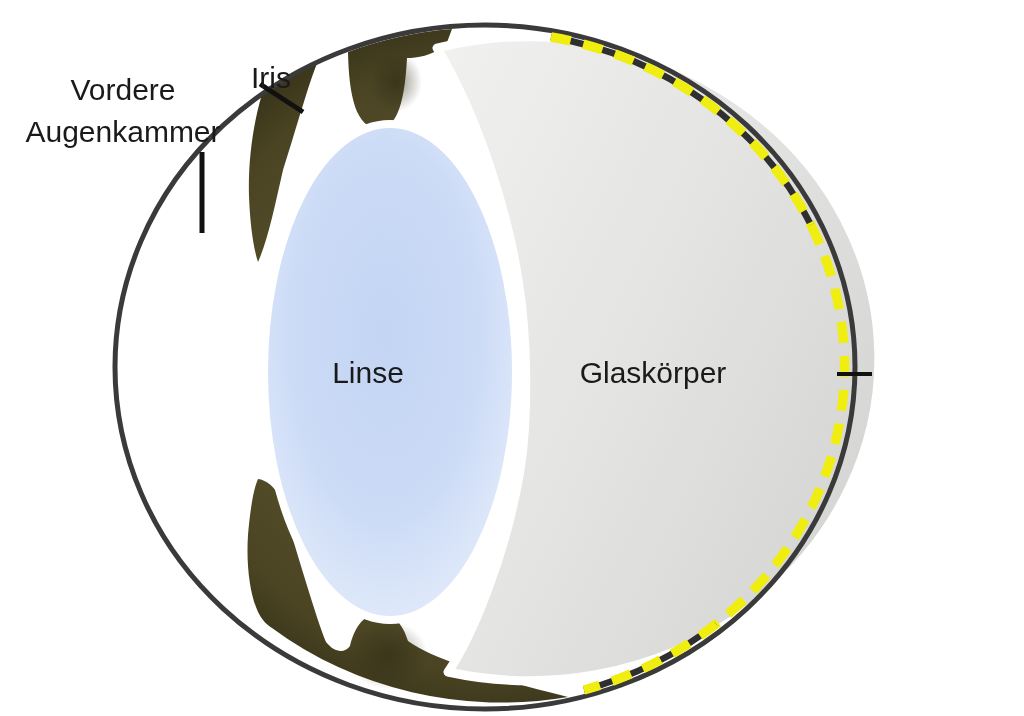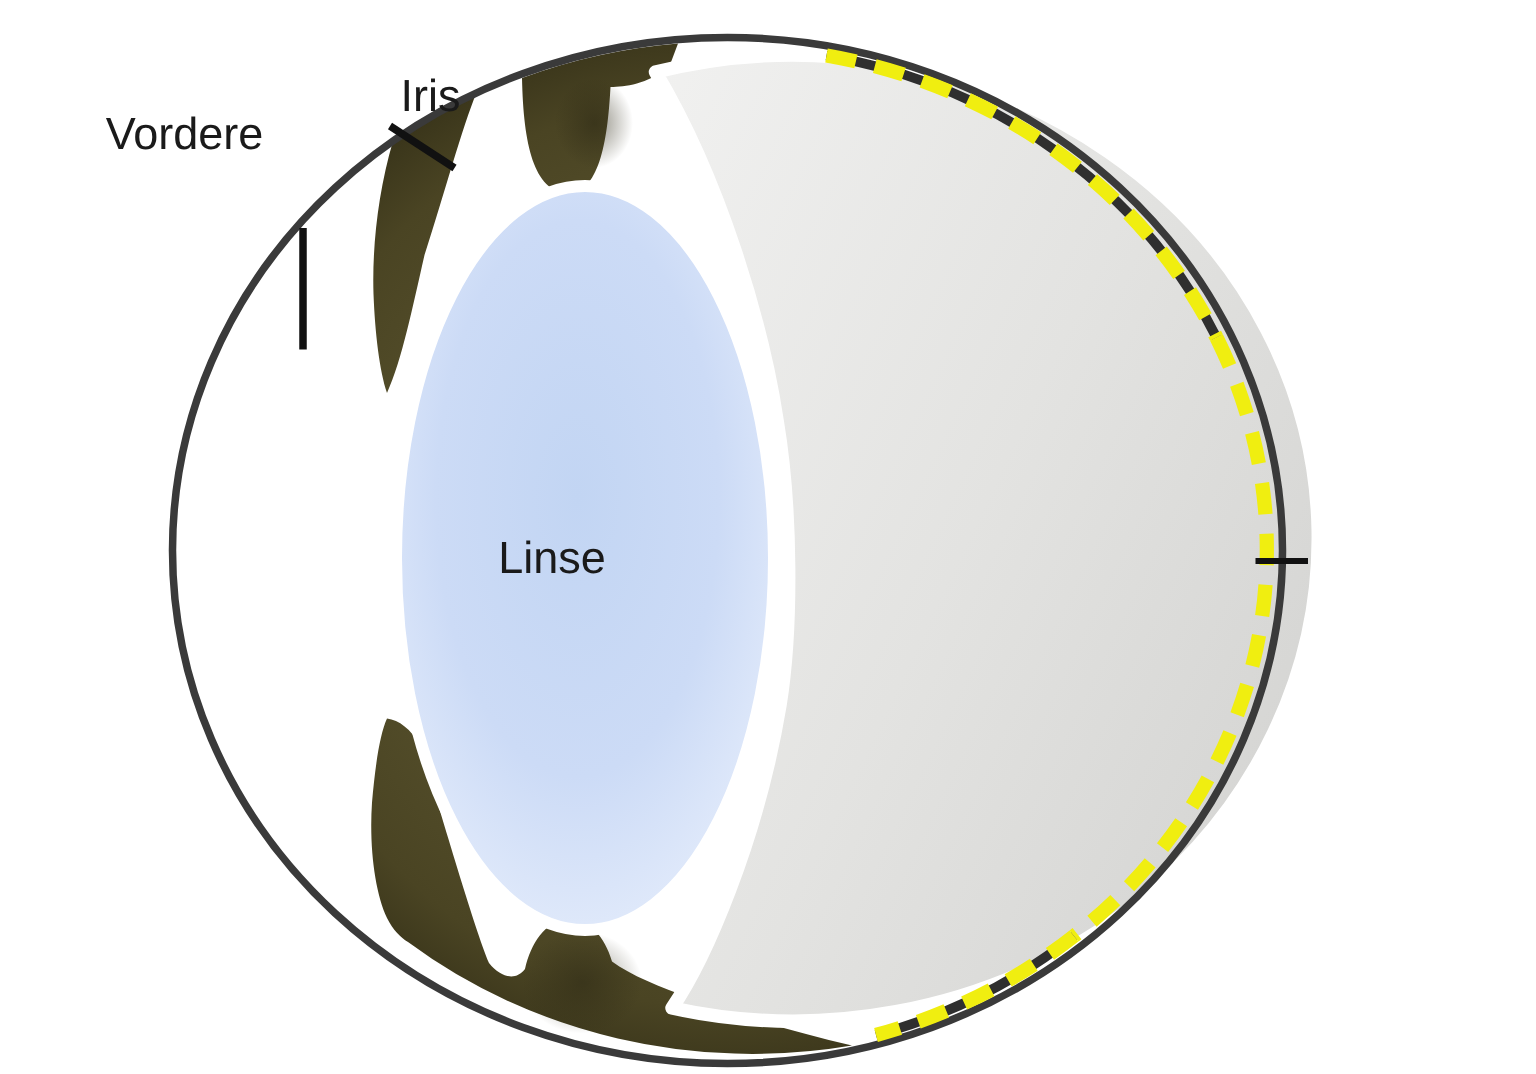--- a/index.html
+++ b/index.html
@@ -104,21 +104,23 @@
     <path d="M 716,624 A 360 336 0 0 1 584,690" fill="none" stroke="#2f2f2f" stroke-width="6.5"></path>
     <path d="M 716,624 A 360 336 0 0 1 584,690" fill="none" stroke="var(--retina-yellow,#f0ee10)" stroke-width="9.5" stroke-dasharray="20 13"></path>
 
     <line x1="202" y1="152" x2="202" y2="233" stroke="#111111" stroke-width="5"></line>
     <line x1="260" y1="84" x2="303" y2="112" stroke="#111111" stroke-width="5"></line>
     <line x1="837" y1="374" x2="872" y2="374" stroke="#111111" stroke-width="4"></line>
   </svg>
 
   <div class="lbl center two-line" style="left:123px;top:69px;">
     <div>Vordere</div>
+    <div>Augenkammer</div>
   </div>
 
-  <div class="lbl center" style="left:271px;top:47px;margin-left:16px;">Iris</div>
+  <div class="lbl center" style="left:271px;top:60px;">Iris</div>
 
   <div class="lbl center" style="left:368px;top:355px;">Linse</div>
 
+  <div class="lbl center" style="left:653px;top:355px;">Glaskörper</div>
 
 
 </div>
 
 </body></html>

